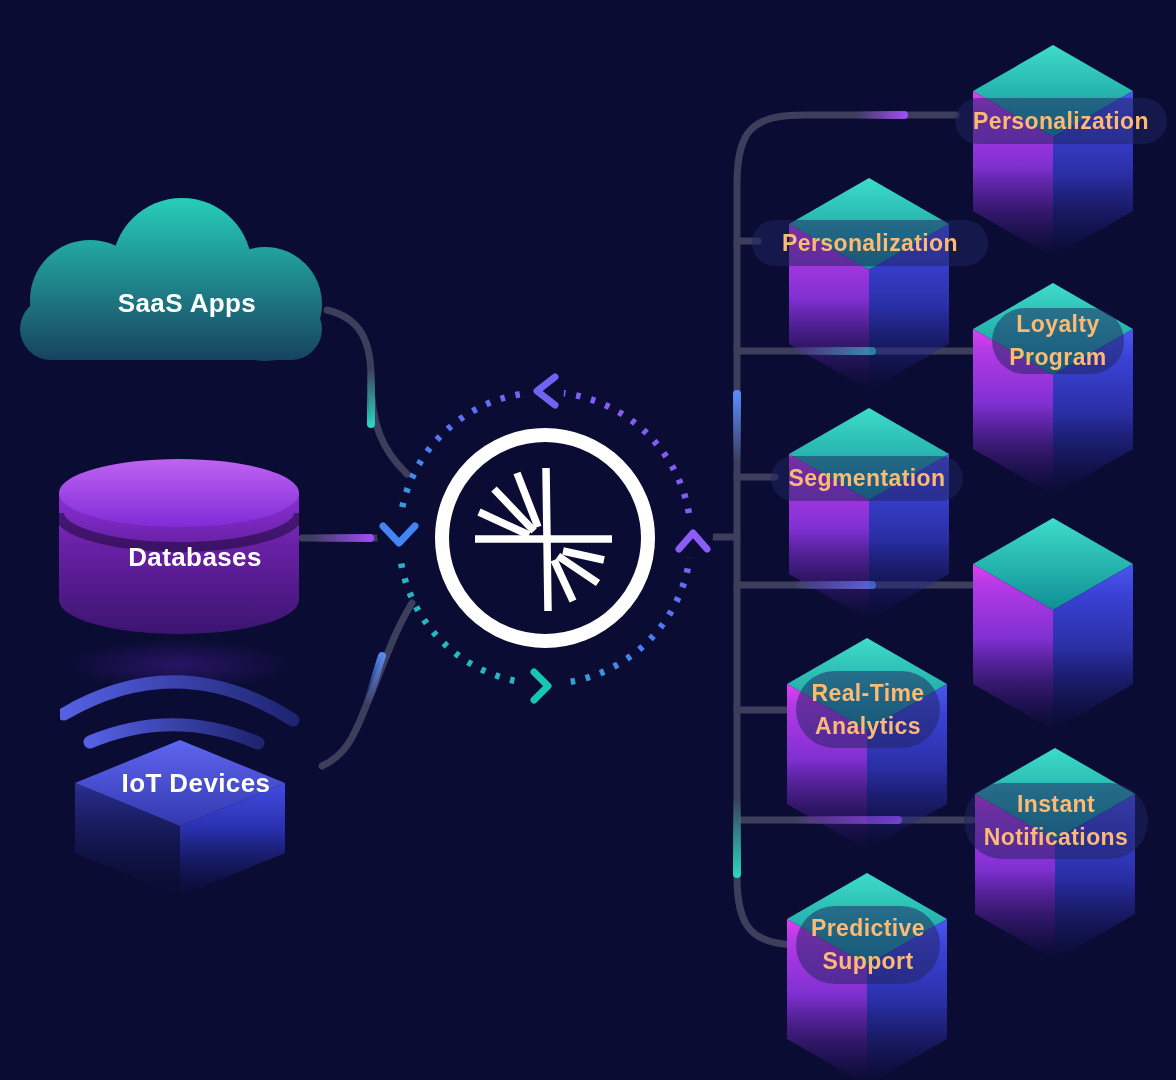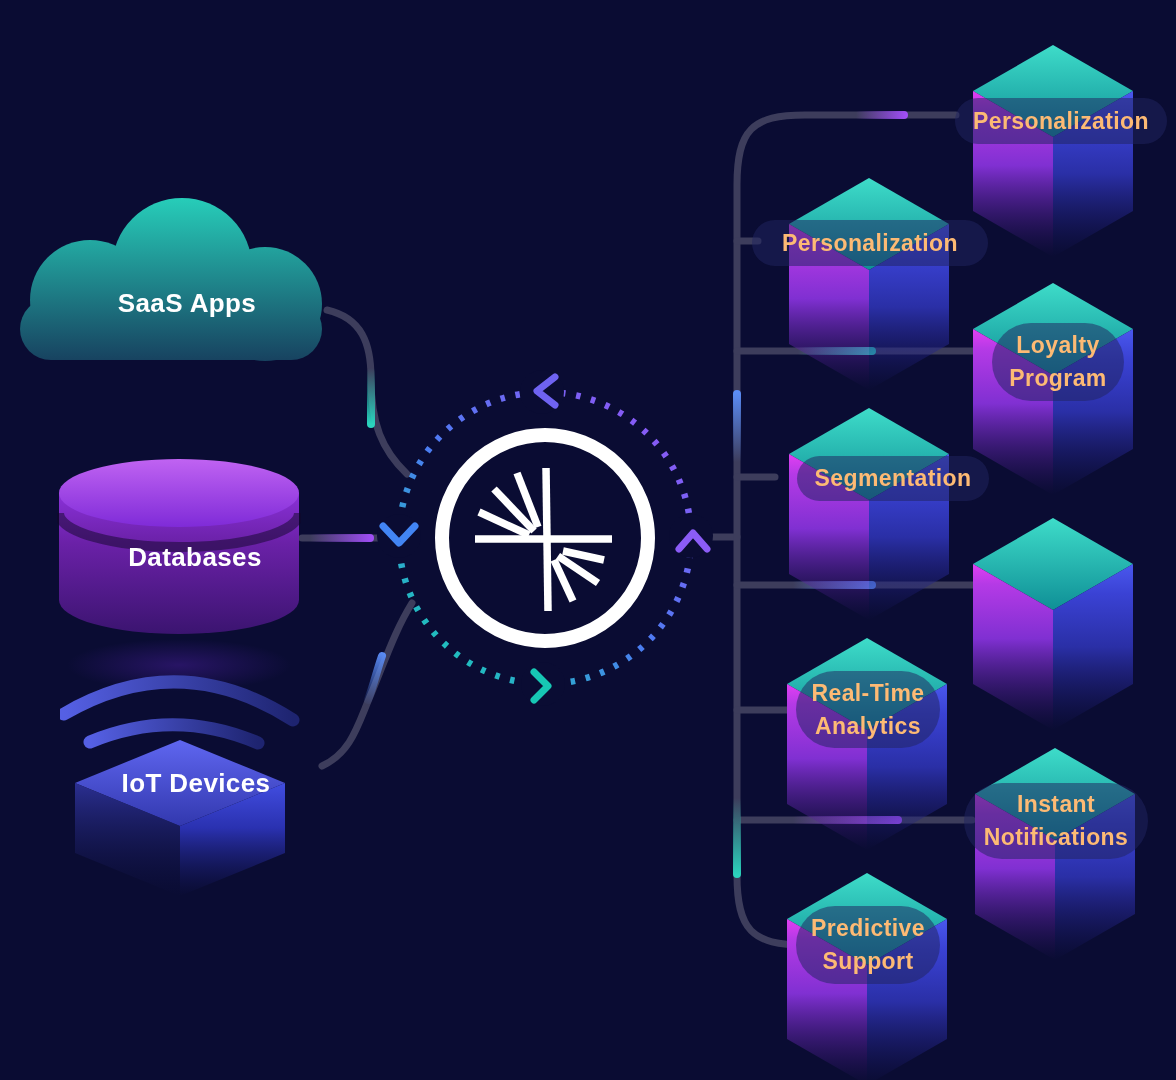--- a/index.html
+++ b/index.html
@@ -25,22 +25,22 @@
   .c1{left:973px;top:45px;}  .c2{left:789px;top:178px;}
   .c3{left:973px;top:283px;} .c4{left:789px;top:408px;}
   .c5{left:973px;top:518px;} .c6{left:787px;top:638px;}
   .c7{left:975px;top:748px;} .c8{left:787px;top:873px;}
   
   .pill{position:absolute;z-index:3;border-radius:999px;background:rgba(32,36,96,.52);
         display:flex;align-items:center;justify-content:center;text-align:center;
         color:#fdba74;font-weight:700;font-size:23px;line-height:1.42;letter-spacing:.4px;}
   .p1{left:955px;top:98px;width:212px;height:46px;}
   .p2{left:752px;top:220px;width:236px;height:46px;}
-  .p3{left:992px;top:323px;width:132px;height:78px;}
-  .p4{left:797px;top:456px;width:192px;height:45px;}
+  .p3{left:992px;top:308px;width:132px;height:66px;}
+  .p4{left:771px;top:456px;width:192px;height:45px;}
   .p5{left:995px;top:563px;width:123px;height:46px;}
   .p6{left:796px;top:671px;width:144px;height:77px;}
   .p7{left:964px;top:783px;width:184px;height:76px;}
   .p8{left:796px;top:906px;width:144px;height:78px;}
 </style>
 </head>
 <body>
 
 <div class="canvas">
 

